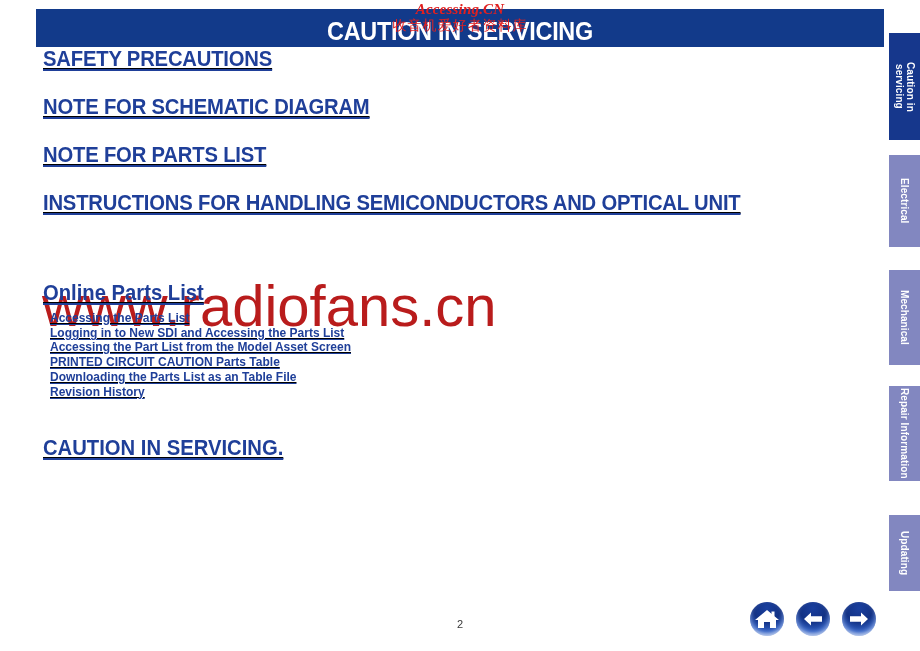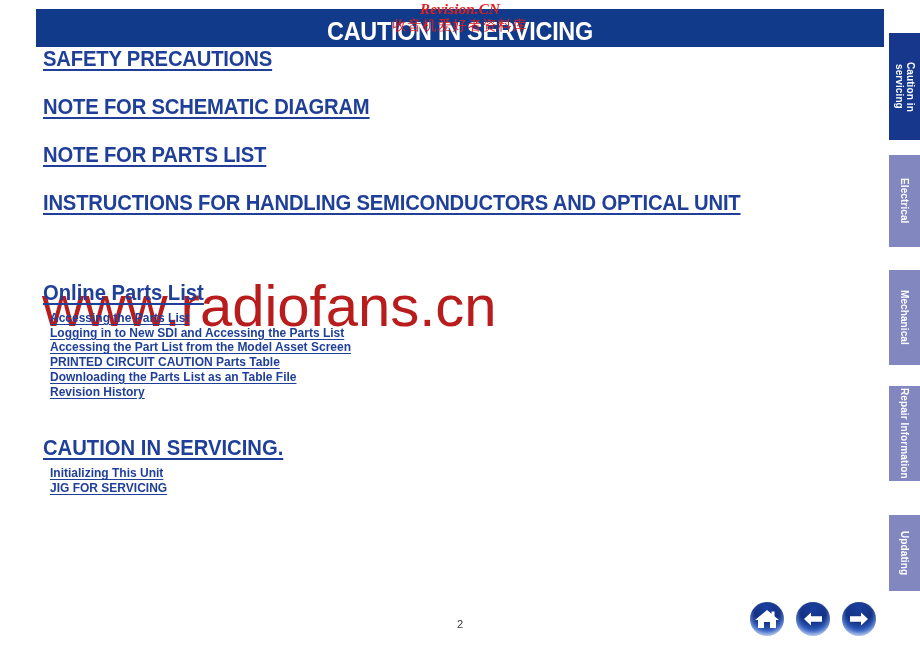--- a/index.html
+++ b/index.html
@@ -84,20 +84,21 @@
     letter-spacing: 1px;
   }
 
   
   .content {
     position: absolute;
     left: 43px;
     top: 46px;
     width: 780px;
     z-index: 3;
+    text-decoration: underline;
   }
   .toc-main {
     display: block;
     color: #1f3f99;
     font-size: 22px;
     font-weight: bold;
     text-decoration: underline;
     text-underline-offset: 3px;
     letter-spacing: -0.2px;
     margin-bottom: 22px;
@@ -203,21 +204,21 @@
 </style>
 </head>
 <body>
 
 <div class="wm-url">www.radiofans.cn</div>
 
 <div class="banner">
   <div class="banner-title">CAUTION IN SERVICING</div>
 </div>
 <div class="wm-red">
-  <div class="line1">Revision.CN</div>
+  <div class="line1">Accessing.CN</div>
   <div class="line2">收音机爱好者资料库</div>
 </div>
 
 <div class="content">
   <a class="toc-main">SAFETY PRECAUTIONS</a>
   <a class="toc-main">NOTE FOR SCHEMATIC DIAGRAM</a>
   <a class="toc-main">NOTE FOR PARTS LIST</a>
   <a class="toc-main">INSTRUCTIONS FOR HANDLING SEMICONDUCTORS AND OPTICAL UNIT</a>
 
   <div class="spacer-lg"></div>
@@ -231,24 +232,20 @@
       <a class="toc-sub">PRINTED CIRCUIT CAUTION Parts Table</a>
       <a class="toc-sub">Downloading the Parts List as an Table File</a>
       <a class="toc-sub">Revision History</a>
     </div>
   </div>
 
   <div class="spacer-md"></div>
 
   <div class="group">
     <a class="group-head">CAUTION IN SERVICING.</a>
-    <div class="sub-list">
-      <a class="toc-sub">Initializing This Unit</a>
-      <a class="toc-sub">JIG FOR SERVICING</a>
-    </div>
   </div>
 </div>
 
 <div class="tabs">
   <div class="tab active" style="top:33px;height:107px;">
     <span class="tab-label">Caution in
 servicing</span>
   </div>
   <div class="tab" style="top:155px;height:92px;">
     <span class="tab-label">Electrical</span>

